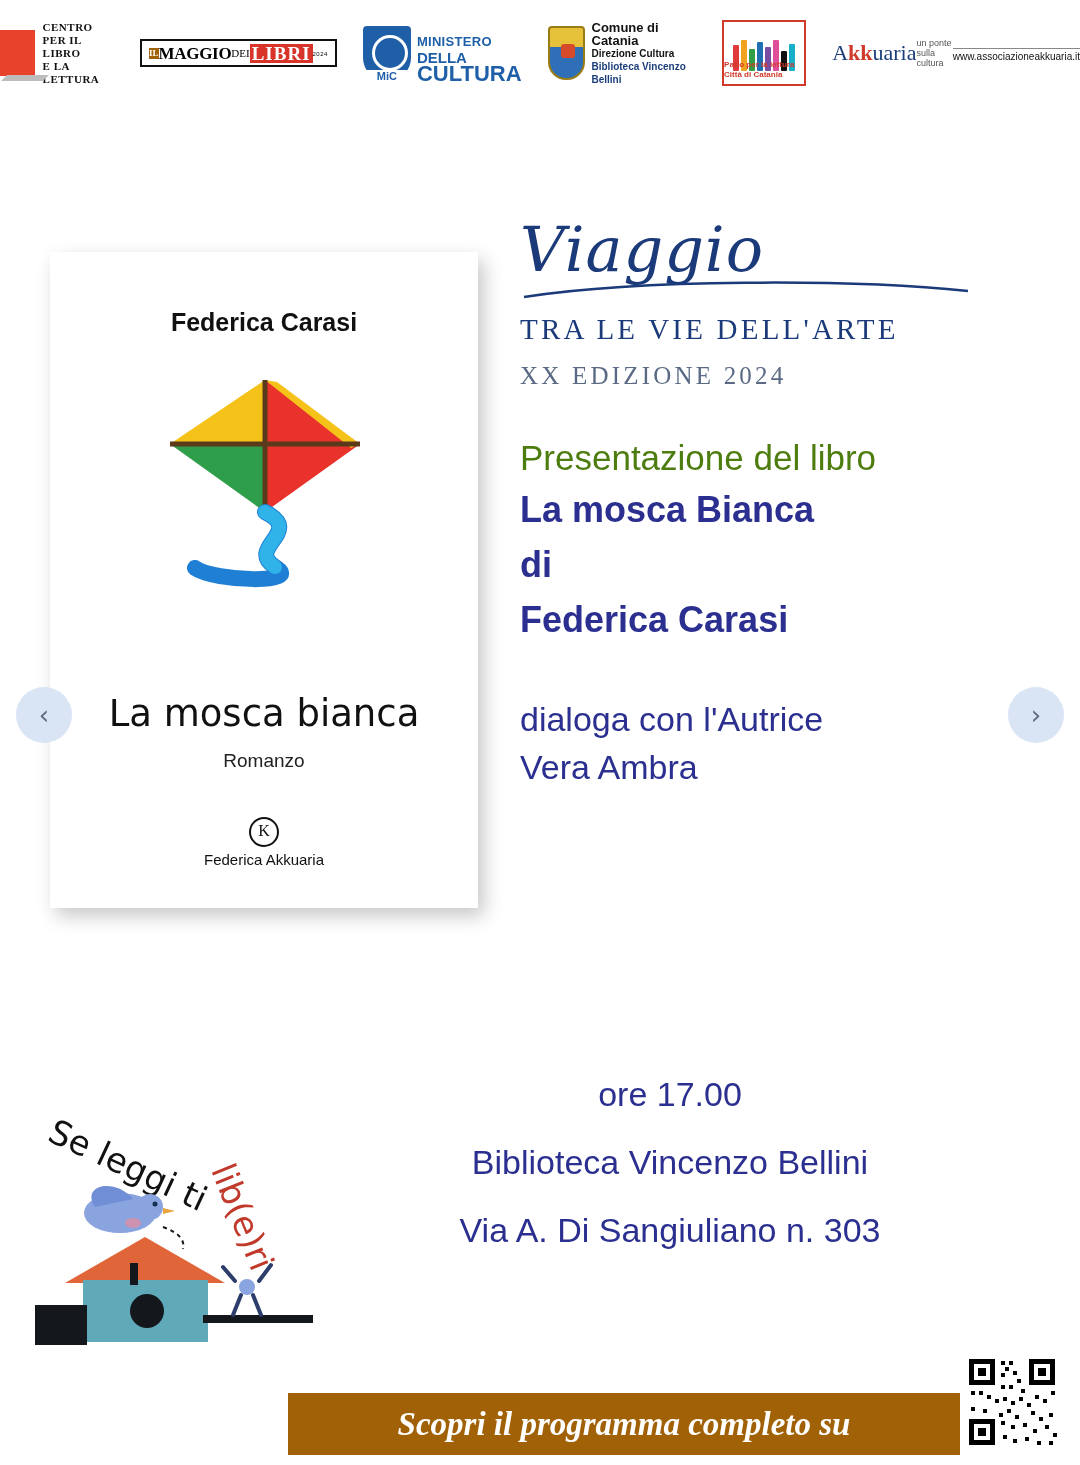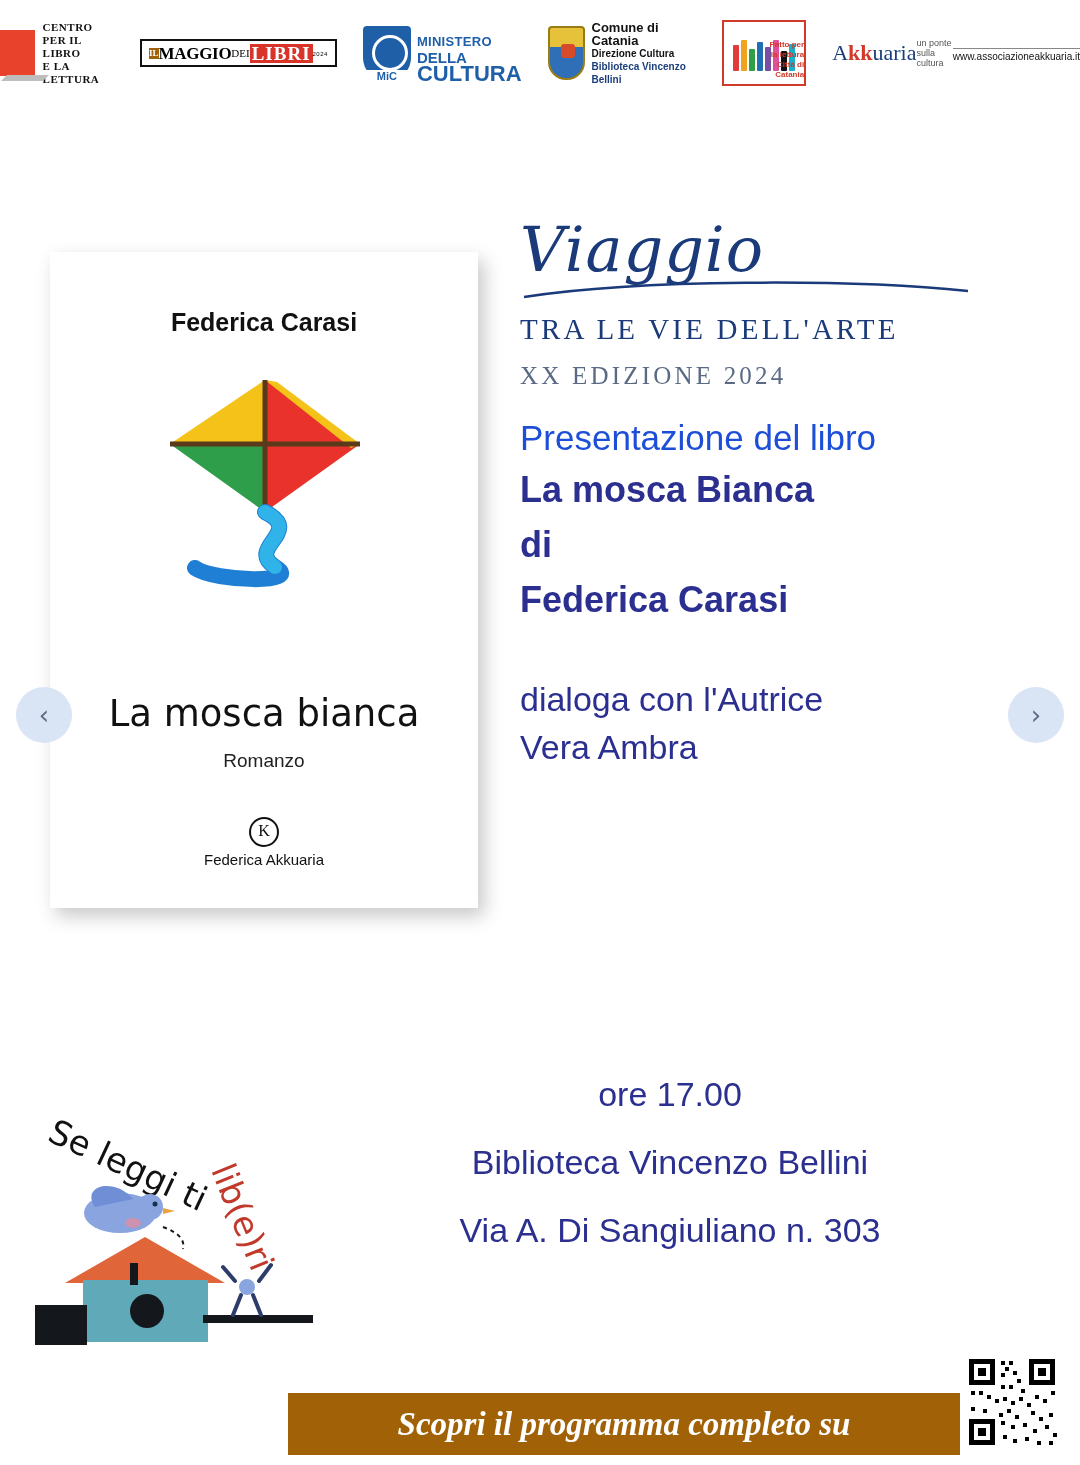--- a/index.html
+++ b/index.html
@@ -190,26 +190,25 @@
   }
   .logo-patto .bars i {
     display: block;
     width: 6px;
     border-radius: 1px;
   }
   .logo-patto .pt {
     position: absolute;
     bottom: 4px;
     left: 0; right: 0;
-    text-align: right;
+    text-align: left;
     font-size: 8px;
     line-height: 10px;
     font-weight: bold;
     color: #d13a2a;
-    margin-left: 39px;
   }
 
   
   .logo-akku { flex-direction: row; }
   .logo-akku .a1 {
     font-family: "Liberation Serif", serif;
     font-size: 22px;
     color: #1b3e7a;
     line-height: 22px;
   }
@@ -333,22 +332,22 @@
   }
   .edizione {
     font-family: "Liberation Serif", serif;
     font-size: 25px;
     letter-spacing: 3.2px;
     color: #5a6a84;
     margin-top: 16px;
   }
   .presentazione {
     font-size: 35px;
-    color: #1d4ed8;
-    margin-top: 28px;
+    color: #4d7c0f;
+    margin-top: 48px;
   }
   .book-line {
     font-size: 36px;
     font-weight: bold;
     color: #2b2f8f;
     line-height: 47px;
     margin-top: 8px;
   }
   .dialoga {
     font-size: 34px;

